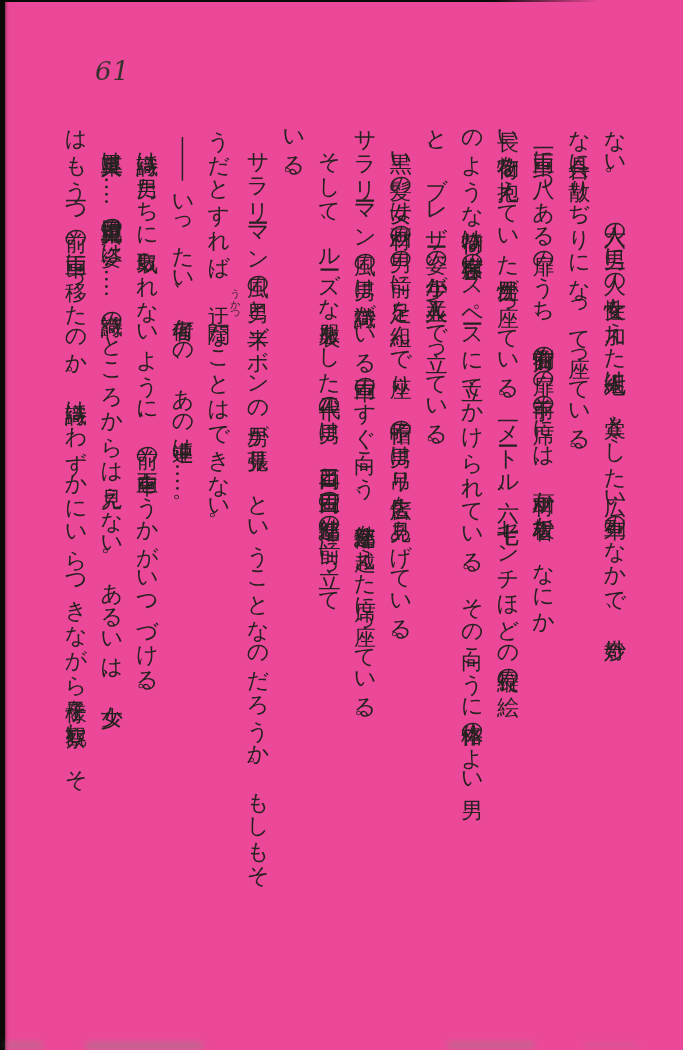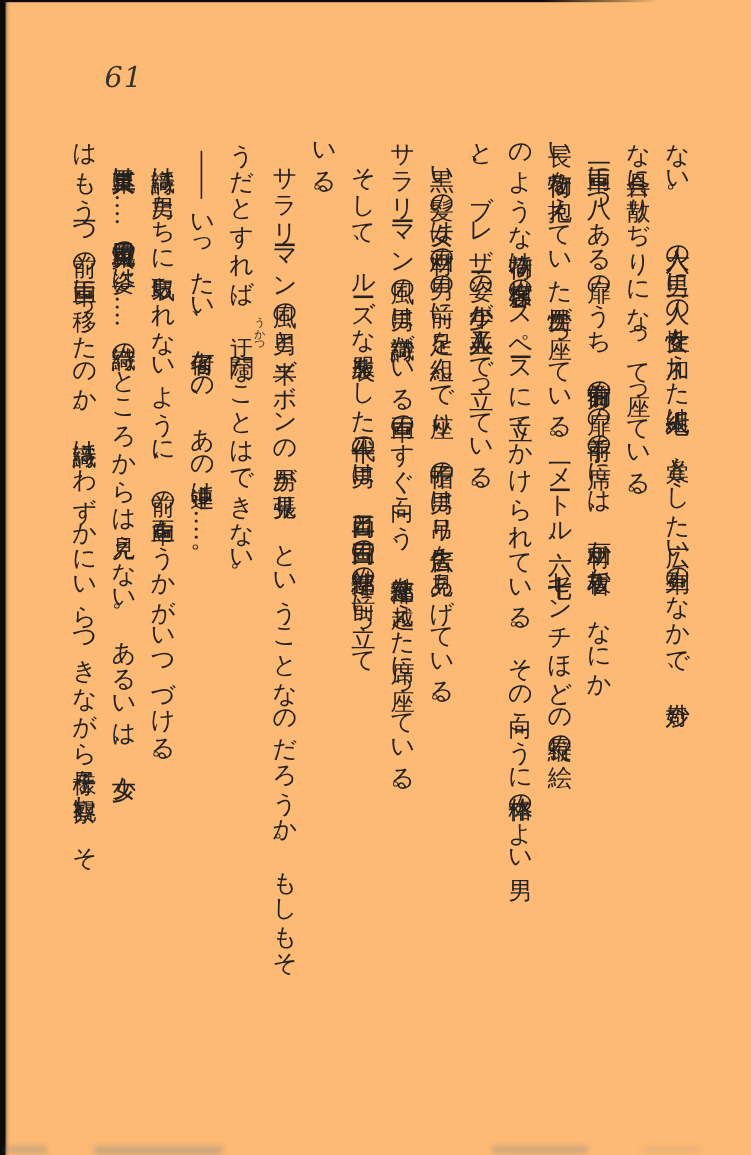--- a/index.html
+++ b/index.html
@@ -6,21 +6,21 @@
     margin: 0;
     padding: 0;
     background: #dedcd8;
   }
   .page {
     position: relative;
     width: 683px;
     height: 1050px;
     overflow: hidden;
     background: linear-gradient(180deg, #f2f0ed 0%, #f5f3f0 55%, #efedе9 100%);
-    background-color: #fdba74;
+    background-color: #ec4899;
     font-family: "DejaVu Serif", "Liberation Serif", serif;
   }
   
   .edge-left {
     position: absolute;
     left: 0; top: 0;
     width: 5px; height: 100%;
     background: #0b0a09;
     box-shadow: 1px 0 3px rgba(30,26,22,.55);
   }

